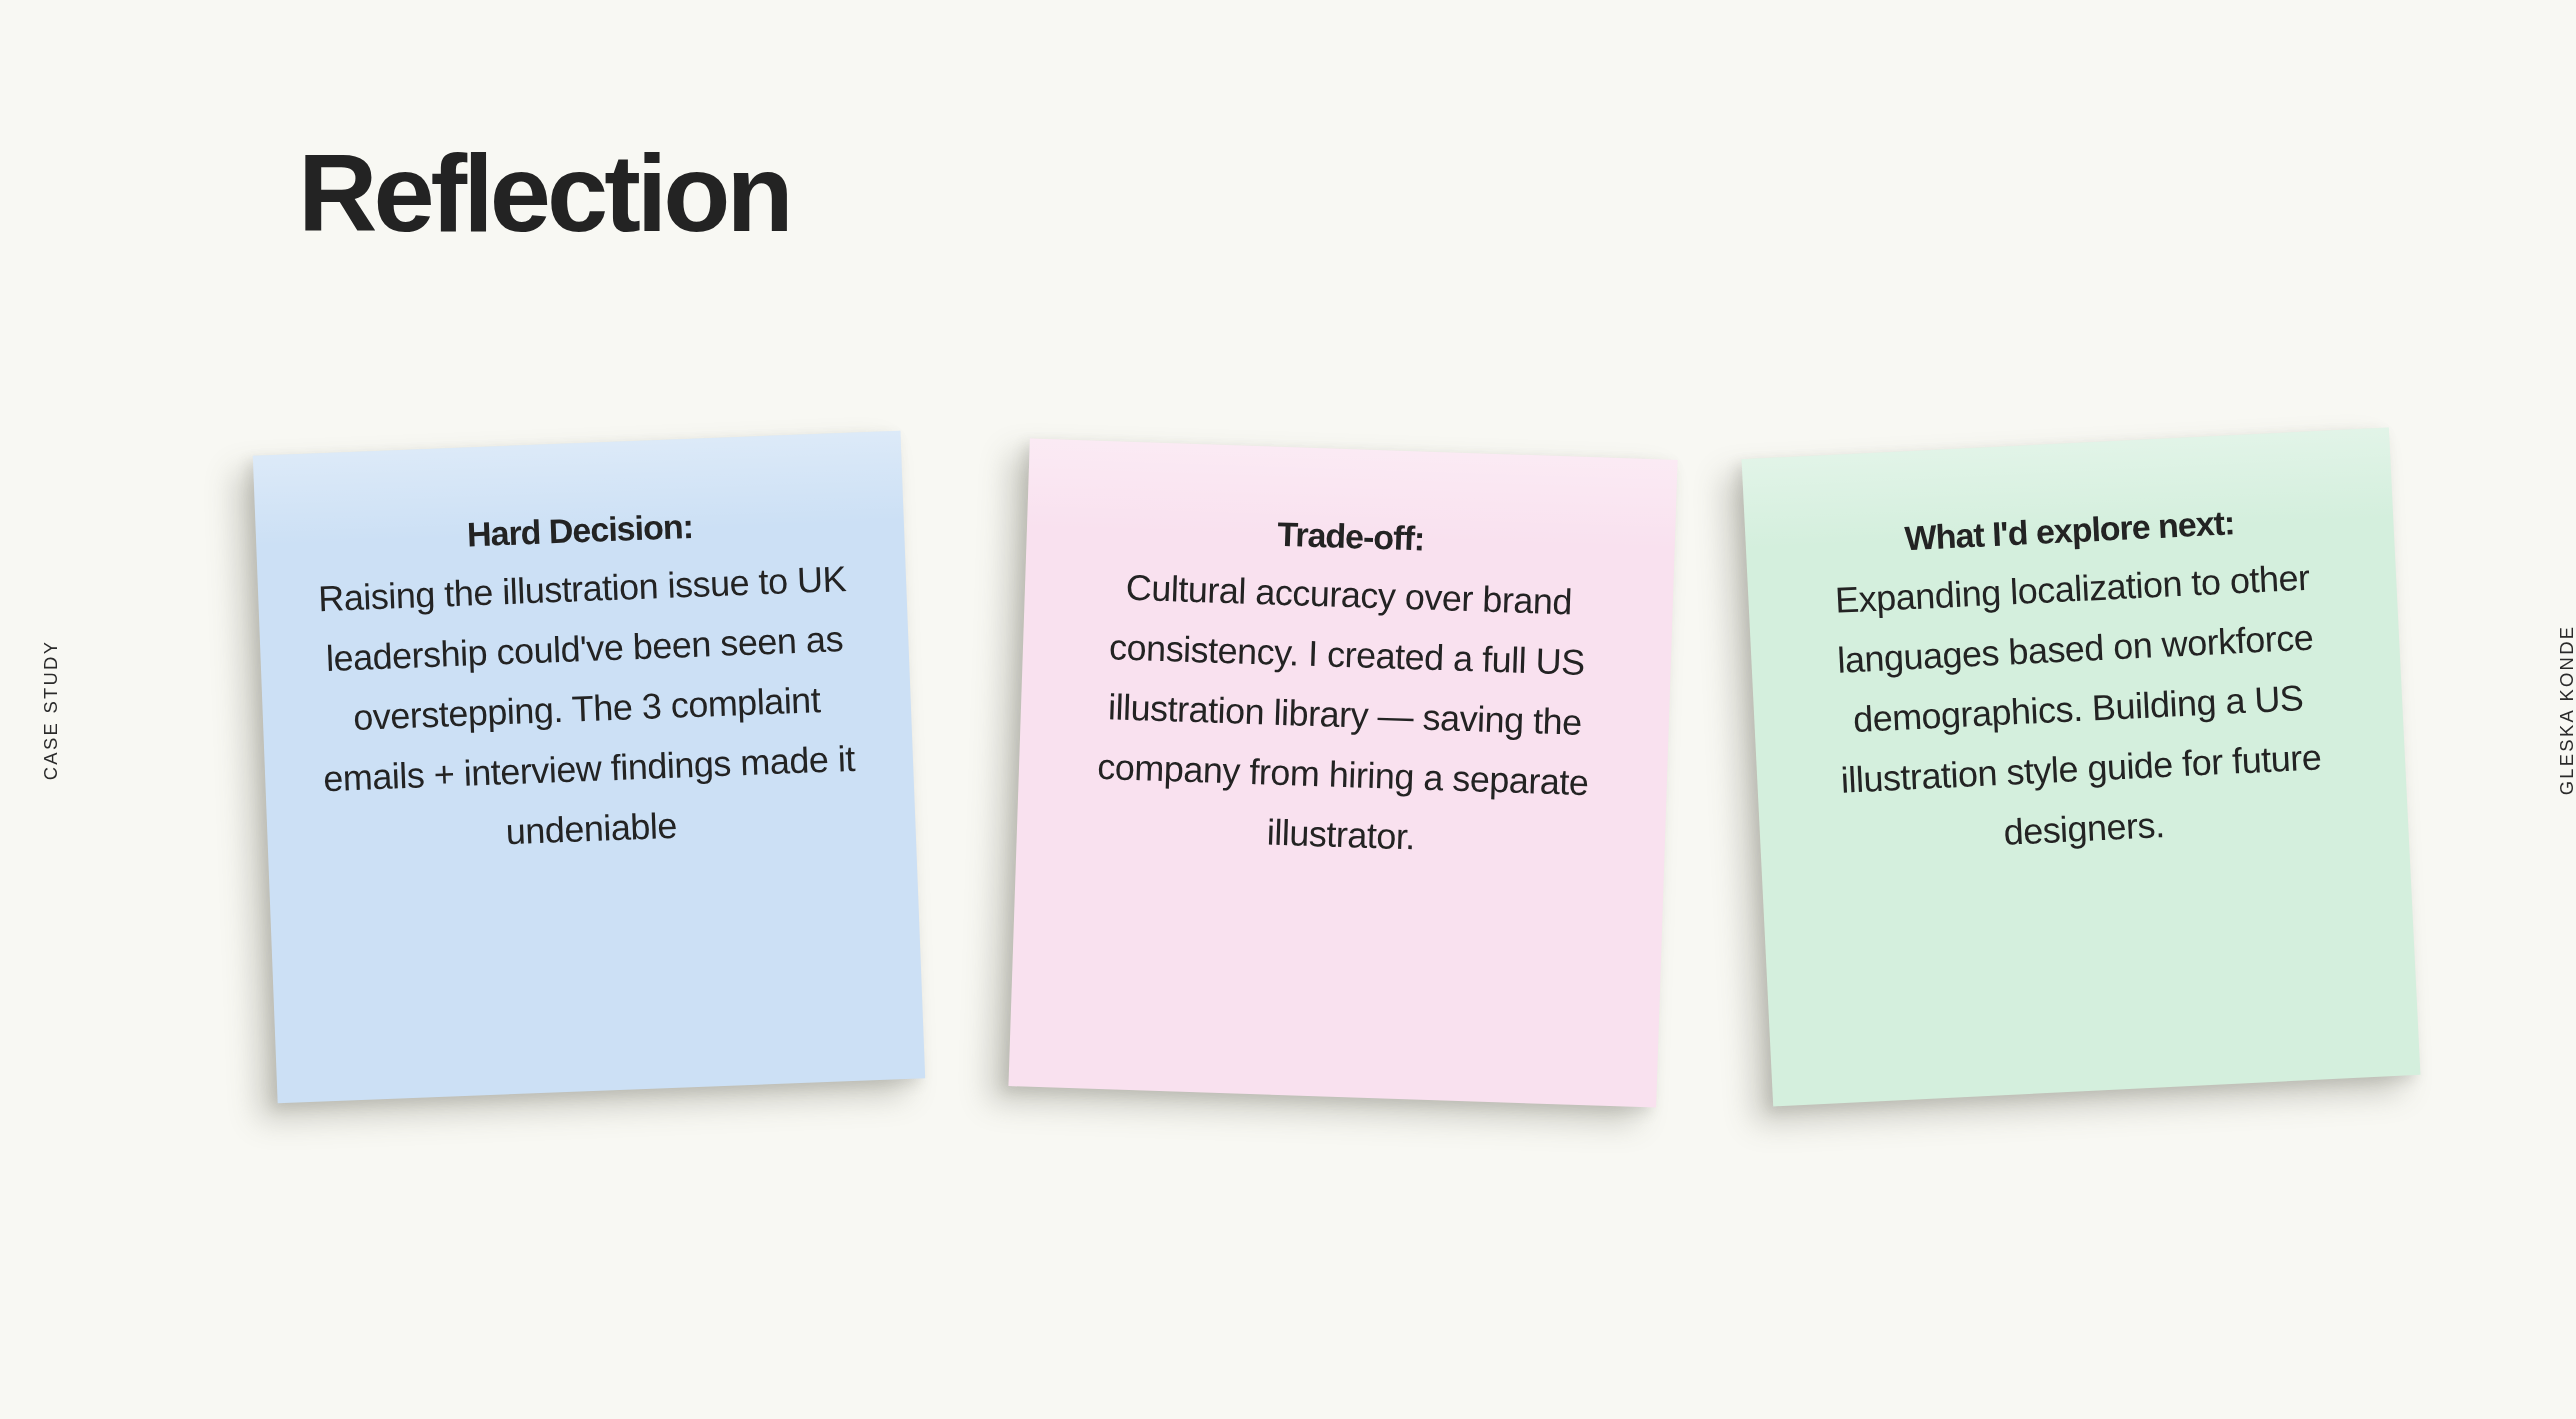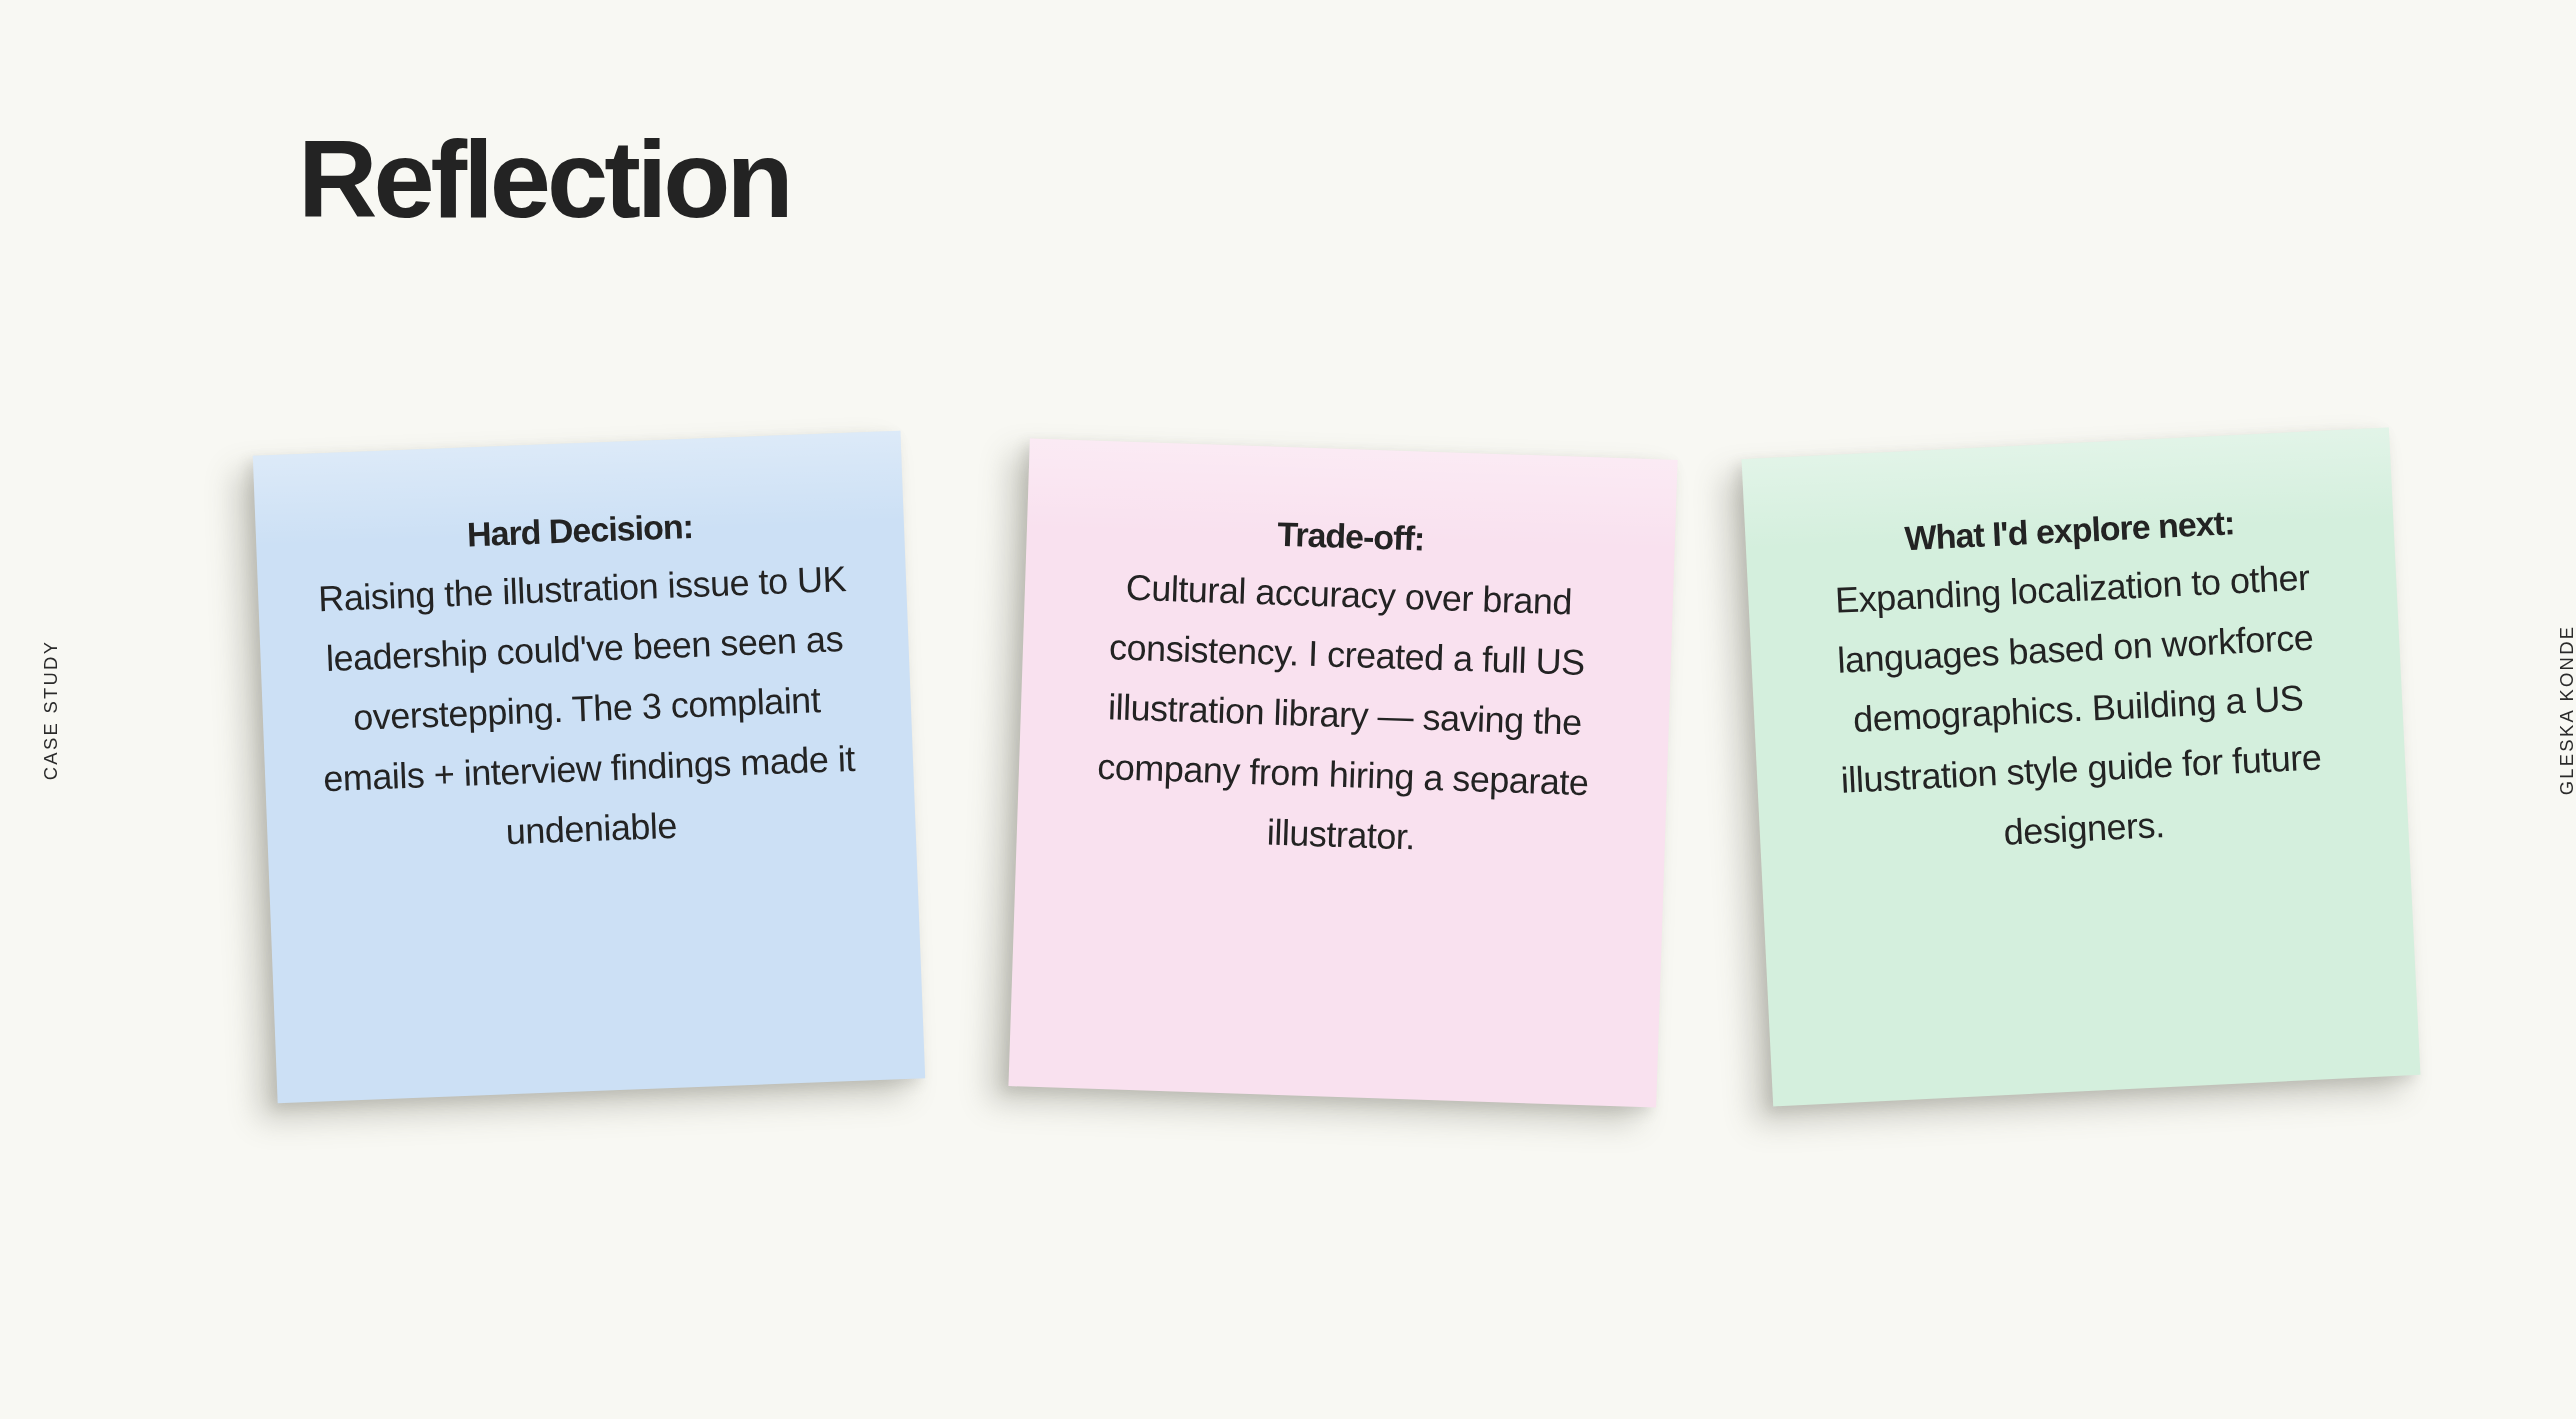--- a/index.html
+++ b/index.html
@@ -11,21 +11,21 @@
     background:#f8f8f3;
     font-family:"Liberation Sans", sans-serif;
     position:relative;
     -webkit-font-smoothing:antialiased;
   }
 
   
   .slide-title{
     position:absolute;
     left:298px;
-    top:124px;
+    top:138px;
     font-size:110px;
     font-weight:700;
     letter-spacing:-4px;
     color:#232323;
     line-height:1;
     white-space:nowrap;
   }
 
   
   .side-label{

